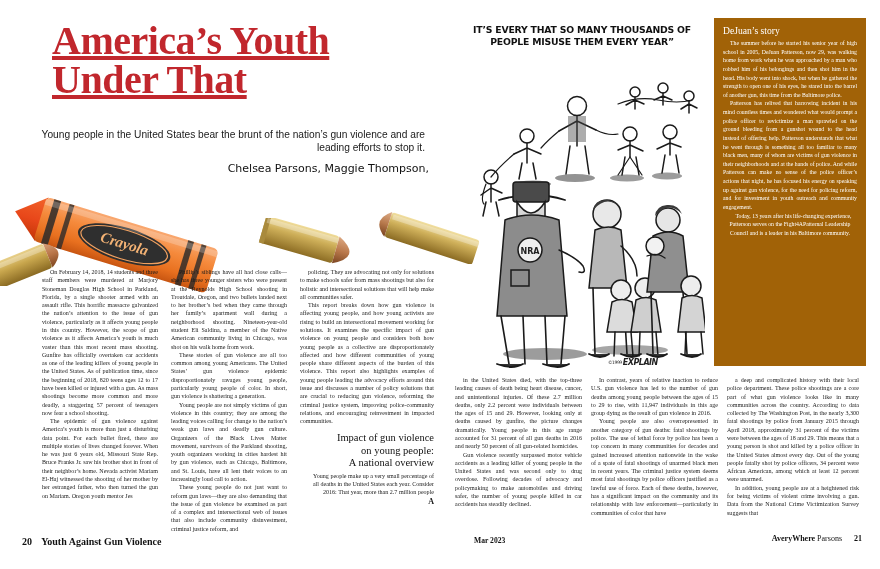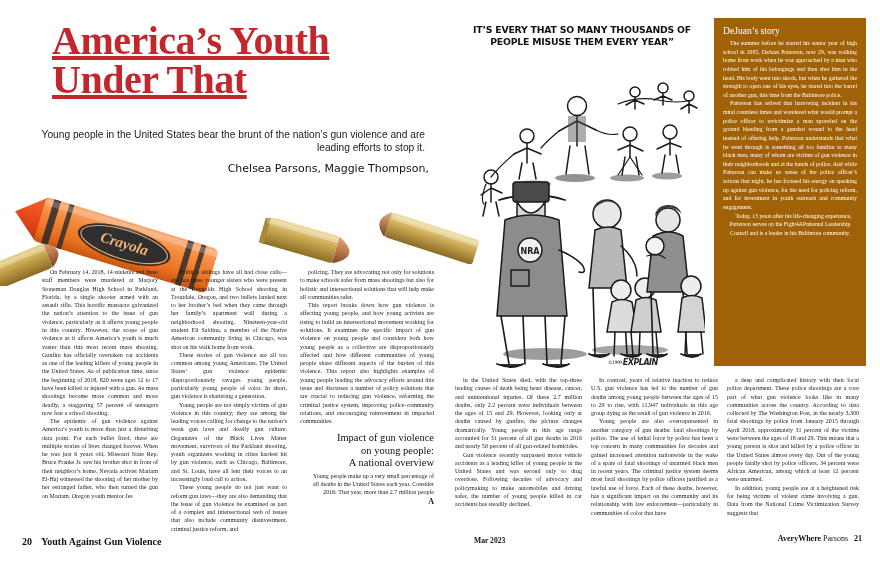--- a/index.html
+++ b/index.html
@@ -116,21 +116,21 @@
     position:absolute;left:463px;top:536px;
     font-family:"Liberation Serif", serif;
     font-size:7.6px;color:#111;font-weight:bold;padding-left:11px;
   }
   .footR{
     position:absolute;right:18px;top:534px;
     font-family:"Liberation Serif", serif;
     font-size:8px;color:#111;
   }
   .footR b{font-weight:bold;}
-  .footR .pg{margin-left:4px;font-weight:bold;}
+  .footR .pg{margin-left:10px;font-weight:bold;}
 
   
   .sidebar{
     position:absolute;left:714px;top:18px;width:152px;height:348px;
     background:#cf142b;
     color:#fff;
     padding:7px 9px 8px 9px;
     box-sizing:border-box;
   }
   .sb-title{

